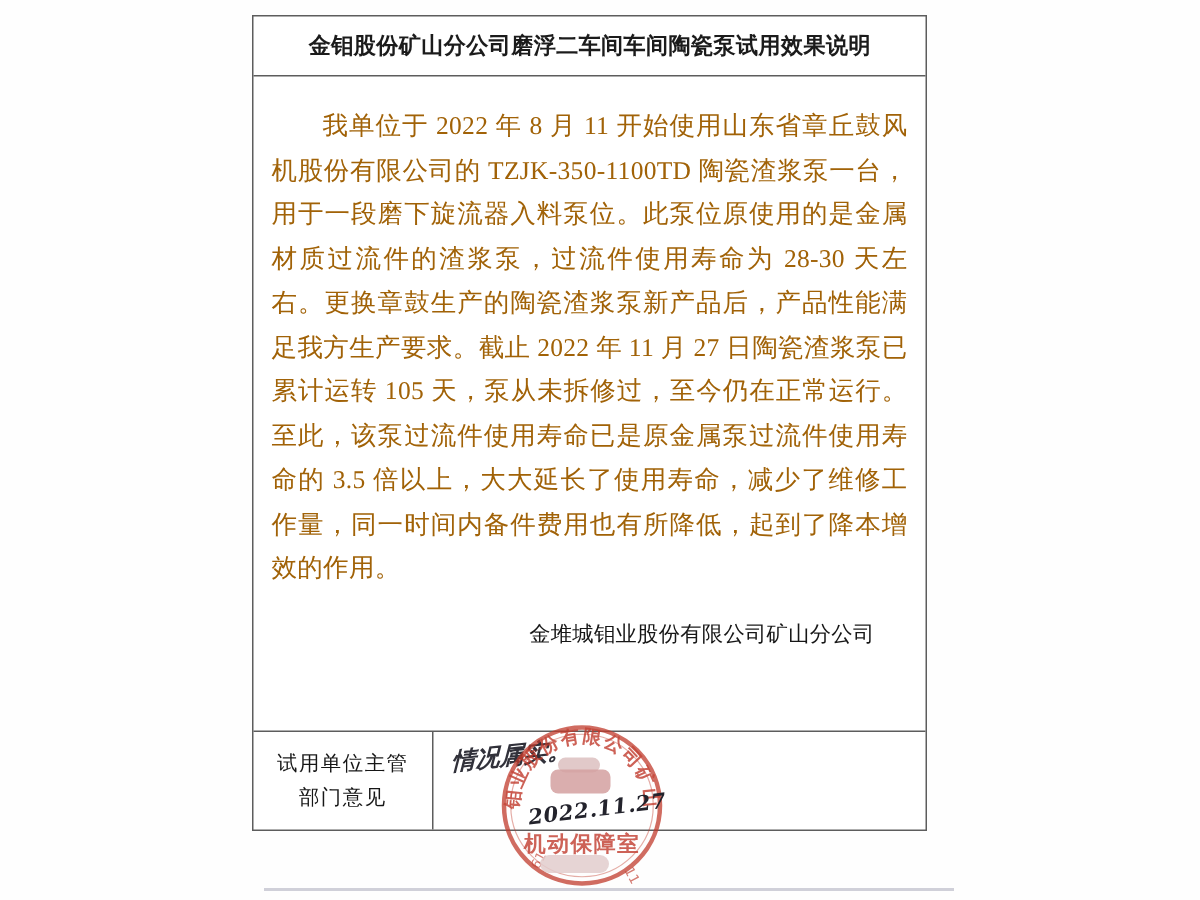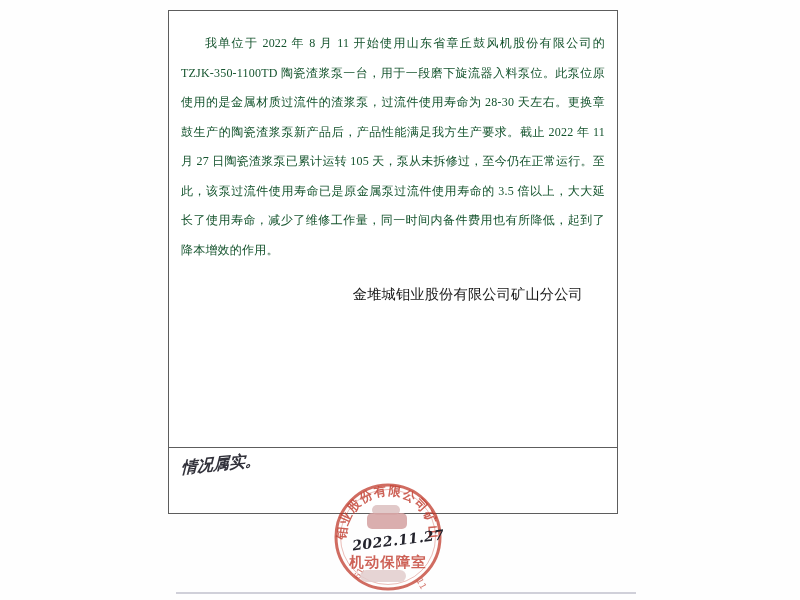--- a/index.html
+++ b/index.html
@@ -66,23 +66,23 @@
     transform: scaleX(.98);
   }
 
   
   #body-row {
     padding: 18px 12px 10px 12px;
     box-sizing: border-box;
     min-height: 436px;
   }
   .para {
-    font-size: 12px;
+    font-size: 17px;
     line-height: 29.5px;
-    color: #14532d;
+    color: #a16207;
     text-align: justify;
     text-align-last: left;
     text-justify: inter-character;
     margin: 0 0 4px 0;
     text-indent: 2em;
     letter-spacing: .2px;
   }
   .para:last-of-type { margin-bottom: 0; }
 
   
@@ -190,32 +190,39 @@
     letter-spacing: .5px;
   }
 </style>
 </head>
 <body>
 
 <div id="scan-sheet">
 
   <div id="doc-frame">
 
+    <div id="title-row">
+      <div id="doc-title">金钼股份矿山分公司磨浮二车间车间陶瓷泵试用效果说明</div>
+    </div>
 
     <div id="body-row">
 
       <p class="para">我单位于 2022 年 8 月 11 开始使用山东省章丘鼓风机股份有限公司的 TZJK-350-1100TD 陶瓷渣浆泵一台，用于一段磨下旋流器入料泵位。此泵位原使用的是金属材质过流件的渣浆泵，过流件使用寿命为 28-30 天左右。更换章鼓生产的陶瓷渣浆泵新产品后，产品性能满足我方生产要求。截止 2022 年 11 月 27 日陶瓷渣浆泵已累计运转 105 天，泵从未拆修过，至今仍在正常运行。至此，该泵过流件使用寿命已是原金属泵过流件使用寿命的 3.5 倍以上，大大延长了使用寿命，减少了维修工作量，同一时间内备件费用也有所降低，起到了降本增效的作用。</p>
 
       <div id="sign-block">
         <div class="sign-line">金堆城钼业股份有限公司矿山分公司</div>
       </div>
 
     </div>
 
     <div id="opinion-row">
+      <div id="opinion-label-cell">
+        <div class="opinion-label-line">试用单位主管</div>
+        <div class="opinion-label-line">部门意见</div>
+      </div>
       <div id="opinion-content-cell">
         <div id="handwriting">情况属实。</div>
       </div>
     </div>
 
   </div>
 
   <div id="seal">
     <svg viewBox="0 0 112 112" xmlns="http://www.w3.org/2000/svg">
       <defs>

